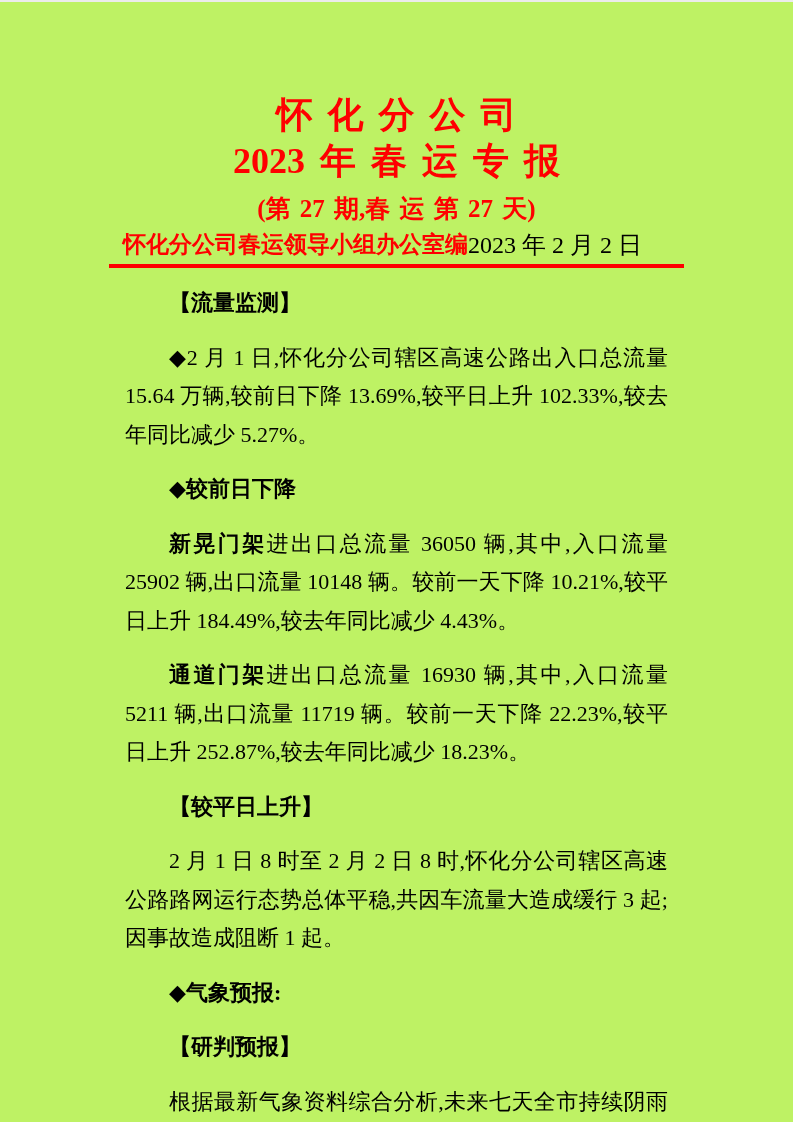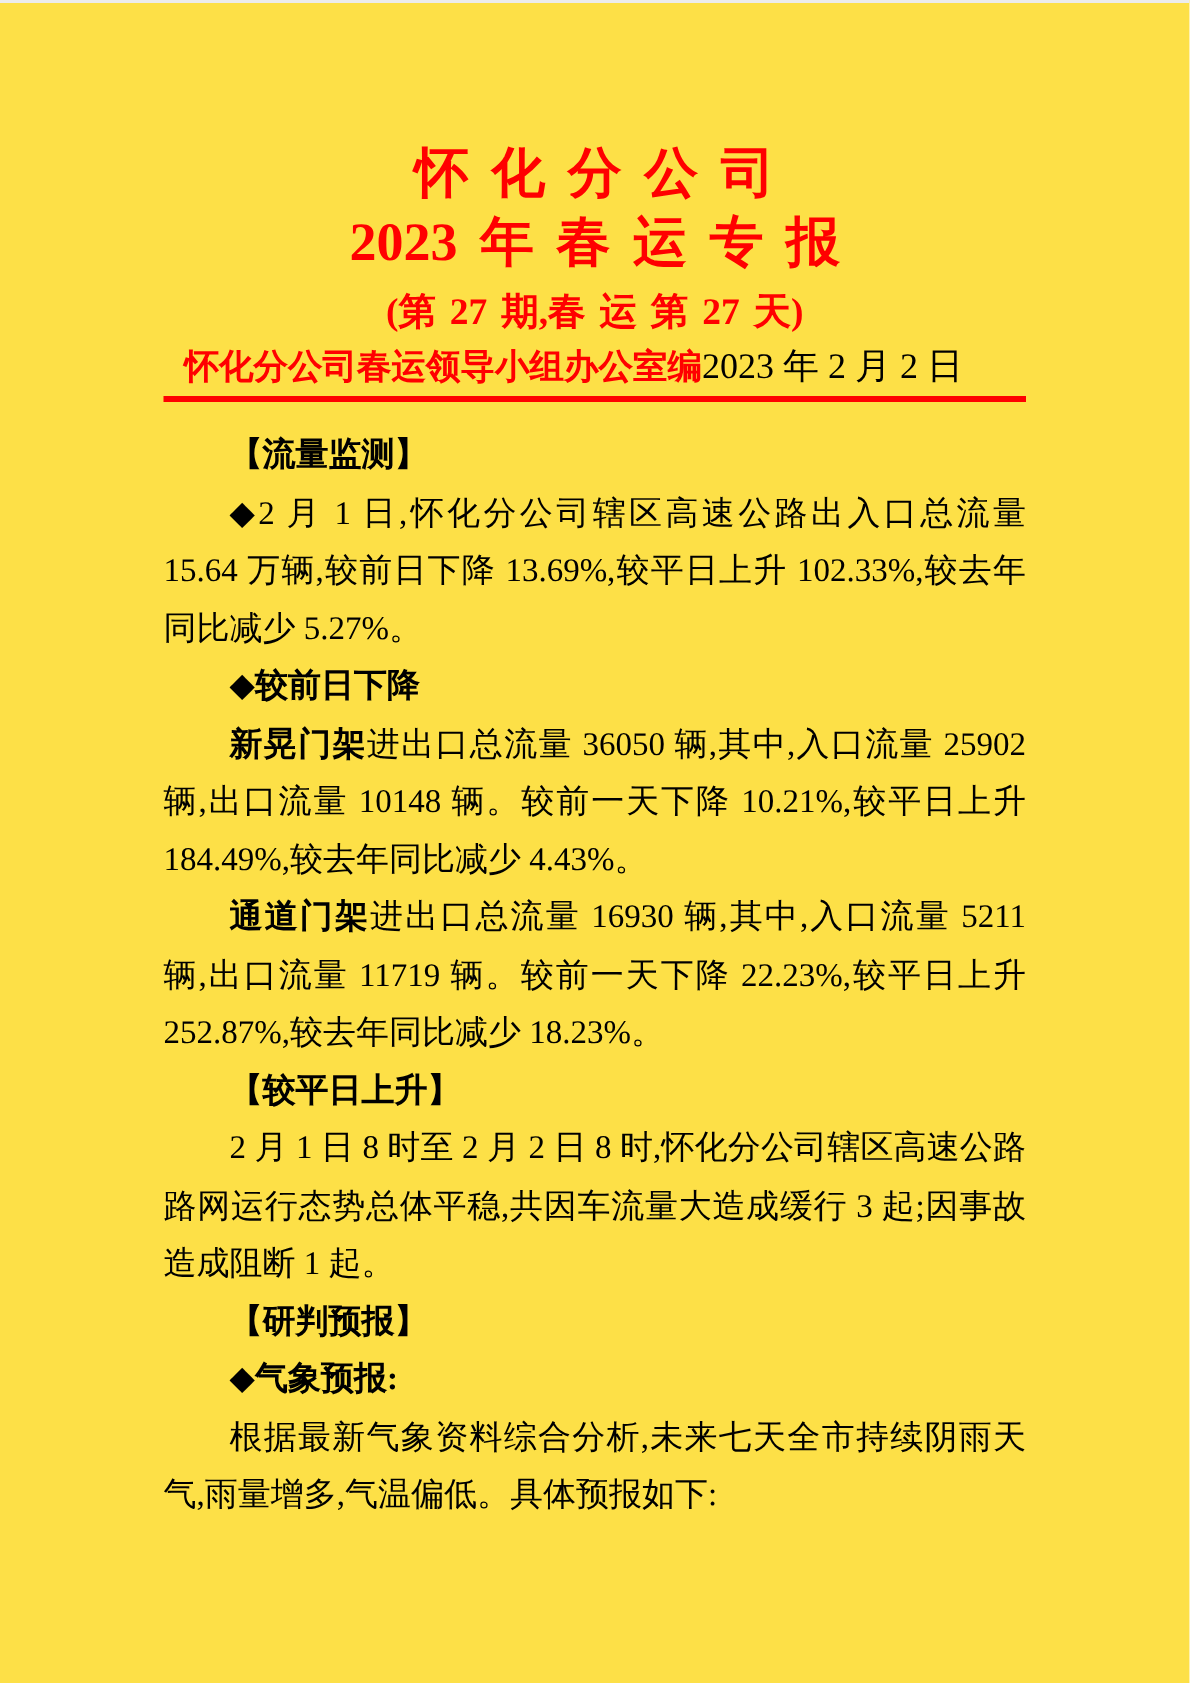--- a/index.html
+++ b/index.html
@@ -4,21 +4,21 @@
 <style>
   html, body {
     margin: 0;
     padding: 0;
     background: #ffffff;
   }
   .page {
     position: relative;
     width: 793px;
     height: 1122px;
-    background: #fde047;
+    background: #bef264;
     border-top: 2px solid #ececec;
     box-sizing: border-box;
     overflow: hidden;
     font-family: "Liberation Serif", "DejaVu Serif", serif;
     color: #000000;
   }
   .content {
     margin: 0 109px;
     width: 575px;
   }
@@ -71,21 +71,21 @@
     background: #ff0000;
     margin-top: 4px;
   }
   .doc-body {
     margin-top: 16px;
     font-size: 22px;
     line-height: 38.5px;
     text-align: justify;
   }
   .doc-body p {
-    margin: 0;
+    margin: 16px;
     text-indent: 2em;
   }
   .sec-heading {
     font-weight: bold;
   }
   .gantry-name {
     font-weight: bold;
   }
 </style>
 </head>
@@ -112,19 +112,19 @@
       <p class="sec-heading">【流量监测】</p>
       <p class="para">◆2 月 1 日,怀化分公司辖区高速公路出入口总流量 15.64 万辆,较前日下降 13.69%,较平日上升 102.33%,较去年同比减少 5.27%。</p>
 
       <p class="sec-heading">◆较前日下降</p>
       <p class="para"><span class="gantry-name">新晃门架</span><span>进出口总流量 36050 辆,其中,入口流量 25902 辆,出口流量 10148 辆。较前一天下降 10.21%,较平日上升 184.49%,较去年同比减少 4.43%。</span></p>
       <p class="para"><span class="gantry-name">通道门架</span><span>进出口总流量 16930 辆,其中,入口流量 5211 辆,出口流量 11719 辆。较前一天下降 22.23%,较平日上升 252.87%,较去年同比减少 18.23%。</span></p>
 
       <p class="sec-heading">【较平日上升】</p>
       <p class="para">2 月 1 日 8 时至 2 月 2 日 8 时,怀化分公司辖区高速公路路网运行态势总体平稳,共因车流量大造成缓行 3 起;因事故造成阻断 1 起。</p>
 
+      <p class="sec-heading">◆气象预报:</p>
       <p class="sec-heading">【研判预报】</p>
-      <p class="sec-heading">◆气象预报:</p>
       <p class="para">根据最新气象资料综合分析,未来七天全市持续阴雨天气,雨量增多,气温偏低。具体预报如下:</p>
 
     </div>
   </div>
 </div>
 
 </body></html>

